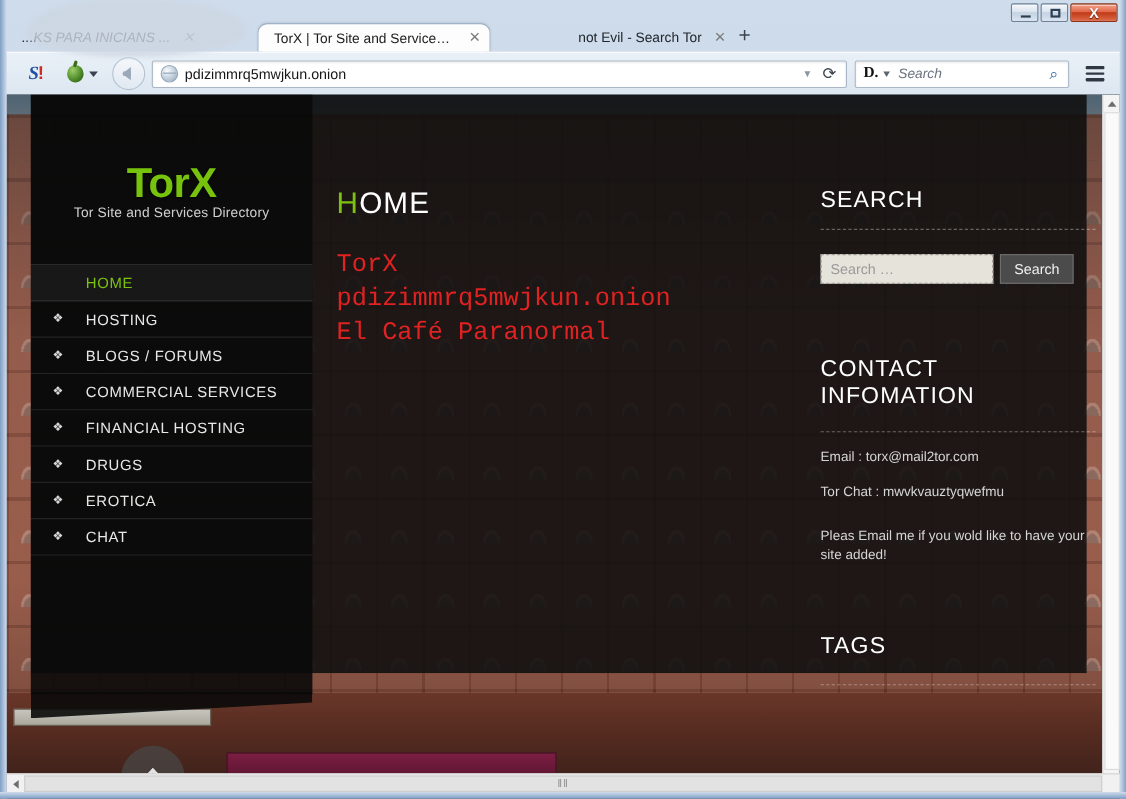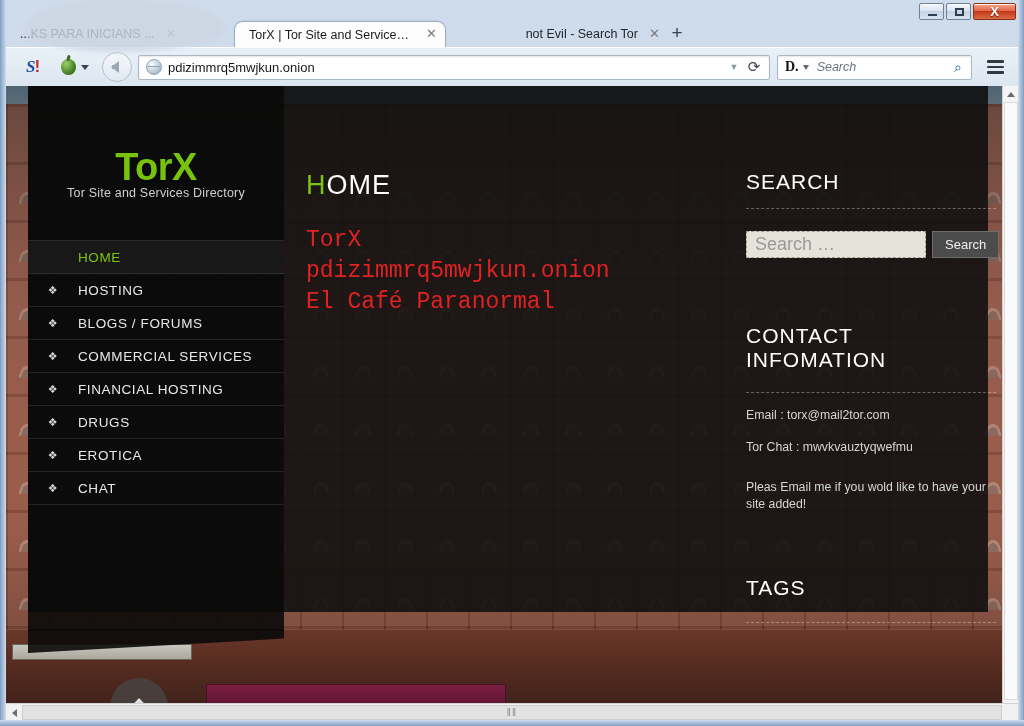--- a/index.html
+++ b/index.html
@@ -62,21 +62,21 @@
     box-shadow: 0 -1px 2px rgba(0,0,0,.08);
     z-index:5;
   }
   .tab .tab-title { overflow:hidden; text-overflow:ellipsis; }
   .tab .tab-close {
     margin-left:9px; width:15px; height:15px; flex:0 0 15px;
     color:#7a7a7a; font-size:13px; line-height:14px; text-align:center;
     font-family:"Liberation Sans",sans-serif; cursor:pointer;
   }
   .tab.inactive .tab-title { color:#20262c; }
-  #tab-0 { left:0px;  width:222px; }
+  #tab-0 { left:0px;  width:222px;font-style:italic; }
   #tab-1 { left:228px; width:212px; }
   #tab-2 { left:456px; width:206px;justify-content:flex-end; }
   #newtab {
     position:absolute; left:660px; top:5px; width:22px; height:20px;
     color:#3c4450; font-size:19px; line-height:18px; text-align:center; cursor:pointer;
     font-family:"Liberation Sans",sans-serif; font-weight:300;
   }
   
   #smudge {
     position:absolute; left:18px; top:-19px; width:200px; height:52px;
@@ -286,23 +286,23 @@
   #rail { position:absolute; left:740px; top:0; width:250px; }
   .widget-title {
     font: 400 21px "Liberation Sans", sans-serif;
     color:#ffffff; letter-spacing:1px;
   }
   .rule { height:0; border-top:1px dashed rgba(255,255,255,.33); margin-top:14px; }
 
   #w-search { margin-top:84px; }
   #searchform { margin-top:22px; display:flex; align-items:center; gap:6px; }
   #site-search-input {
-    width:180px; height:27px; background:#e5e3da;
+    width:157px; height:27px; background:#e5e3da;
     border:1px dashed #9e9c95;
-    font-size:18px; color:#8c8c8c; padding:0 8px;
+    font-size:13px; color:#8c8c8c; padding:0 8px;
     outline:none;
   }
   #site-search-input::placeholder { color:#9a9a9a; }
   #site-search-btn {
     height:27px; padding:0 12px;
     background:#4b4b4b; border:1px solid #6e6e6e;
     color:#f0f0f0; font-size:13px; cursor:pointer;
   }
 
   #w-contact { margin-top:66px; }

